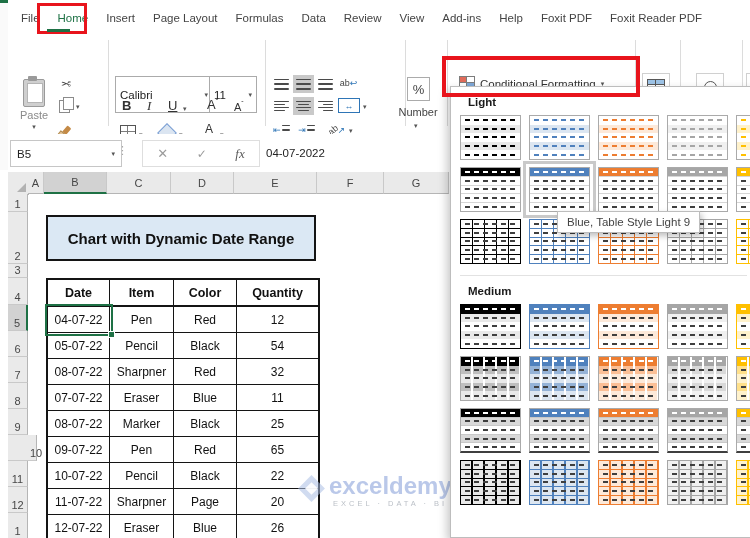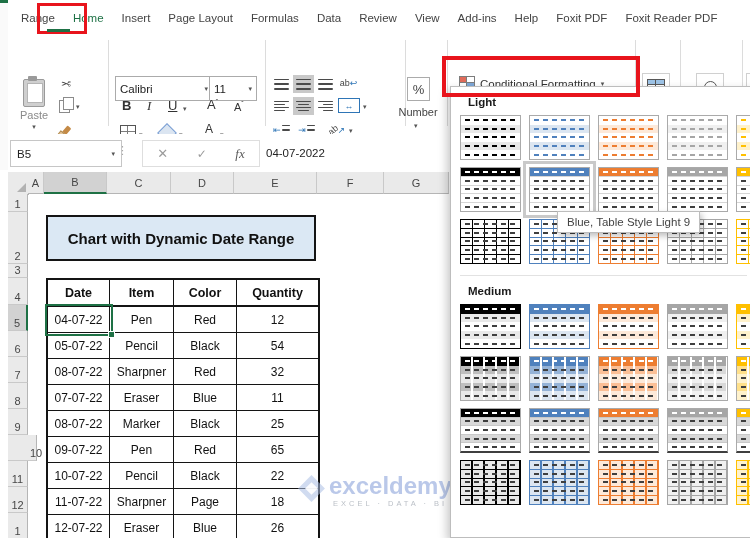--- a/index.html
+++ b/index.html
@@ -31,21 +31,21 @@
   #cut-btn{left:50px;top:42px;width:16px;height:14px;font-size:12px;color:#444;transform:scaleX(-1)}
   #copy-btn{left:50px;top:64px;width:13px;height:14px}
   #copy-ic{width:9px;height:11px;border:1.2px solid #8b8b8b;background:#fff;position:relative}
   #copy-ic:before{content:"";position:absolute;left:2.5px;top:-3.5px;width:9px;height:11px;border:1.2px solid #8b8b8b;background:#fff}
   #copy-chev{left:68px;top:68px}
   #painter-btn{left:50px;top:88px;width:16px;height:14px}
   #painter-ic{width:5px;height:9px;background:#c48a46;border-radius:1px;position:relative;transform:rotate(40deg)}
   #painter-ic:after{content:"";position:absolute;left:-2px;top:8px;width:9px;height:5px;background:#e8c79a;border:1px solid #b08d54}
   
   .combo{position:absolute;height:17px;border:1px solid #ababab;background:#fff;font-size:11.5px;color:#222;
-         display:flex;align-items:center;justify-content:space-between;padding:3px 4px;cursor:pointer}
+         display:flex;align-items:center;justify-content:space-between;padding:9px 4px;cursor:pointer}
   #font-name{left:107px;top:41px;width:88px}
   #font-size{left:201px;top:41px;width:38px}
   .tbtn{position:absolute;font-size:13px;color:#333;cursor:pointer;line-height:1}
   
   .ln{display:flex;flex-direction:column;justify-content:space-between;width:15px;height:11px}
   .ln i{display:block;height:1.6px;background:#4a4a4a;border-radius:1px}
   .ln.lleft i:nth-child(even){width:70%}
   .ln.lcent i:nth-child(even){width:70%;margin:0 auto}
   .ln.lright i:nth-child(even){width:70%;margin-left:auto}
   .selbox{background:#c9c9c9}
@@ -166,21 +166,21 @@
   #tooltip{left:557px;top:211px;background:#fff;border:1px solid #bdbdbd;box-shadow:2px 3px 6px rgba(0,0,0,.25);
            padding:4px 9px;font-size:11.5px;color:#444;z-index:30;white-space:nowrap}
 </style>
 </head>
 <body>
 
 <div id="left-sliver" class="abs"></div>
 <div id="green-corner" class="abs"></div>
 
 <div id="tabbar" class="abs">
-    <span class="tab">Range</span>
+    <span class="tab">File</span>
     <span class="tab active">Home</span>
     <span class="tab">Insert</span>
     <span class="tab">Page Layout</span>
     <span class="tab">Formulas</span>
     <span class="tab">Data</span>
     <span class="tab">Review</span>
     <span class="tab">View</span>
     <span class="tab">Add-ins</span>
     <span class="tab">Help</span>
     <span class="tab">Foxit PDF</span>
@@ -428,21 +428,21 @@
       <div class="td">Pen</div>
       <div class="td">Red</div>
       <div class="td">65</div>
       <div class="td">10-07-22</div>
       <div class="td">Pencil</div>
       <div class="td">Black</div>
       <div class="td">22</div>
       <div class="td">11-07-22</div>
       <div class="td">Sharpner</div>
       <div class="td">Page</div>
-      <div class="td">18</div>
+      <div class="td">20</div>
       <div class="td">12-07-22</div>
       <div class="td">Eraser</div>
       <div class="td">Blue</div>
       <div class="td">26</div>
     </div>
   <div id="sel-cell"></div>
 
   <div id="wm">
     <span id="wm-cube">
         <span class="d1"></span>

